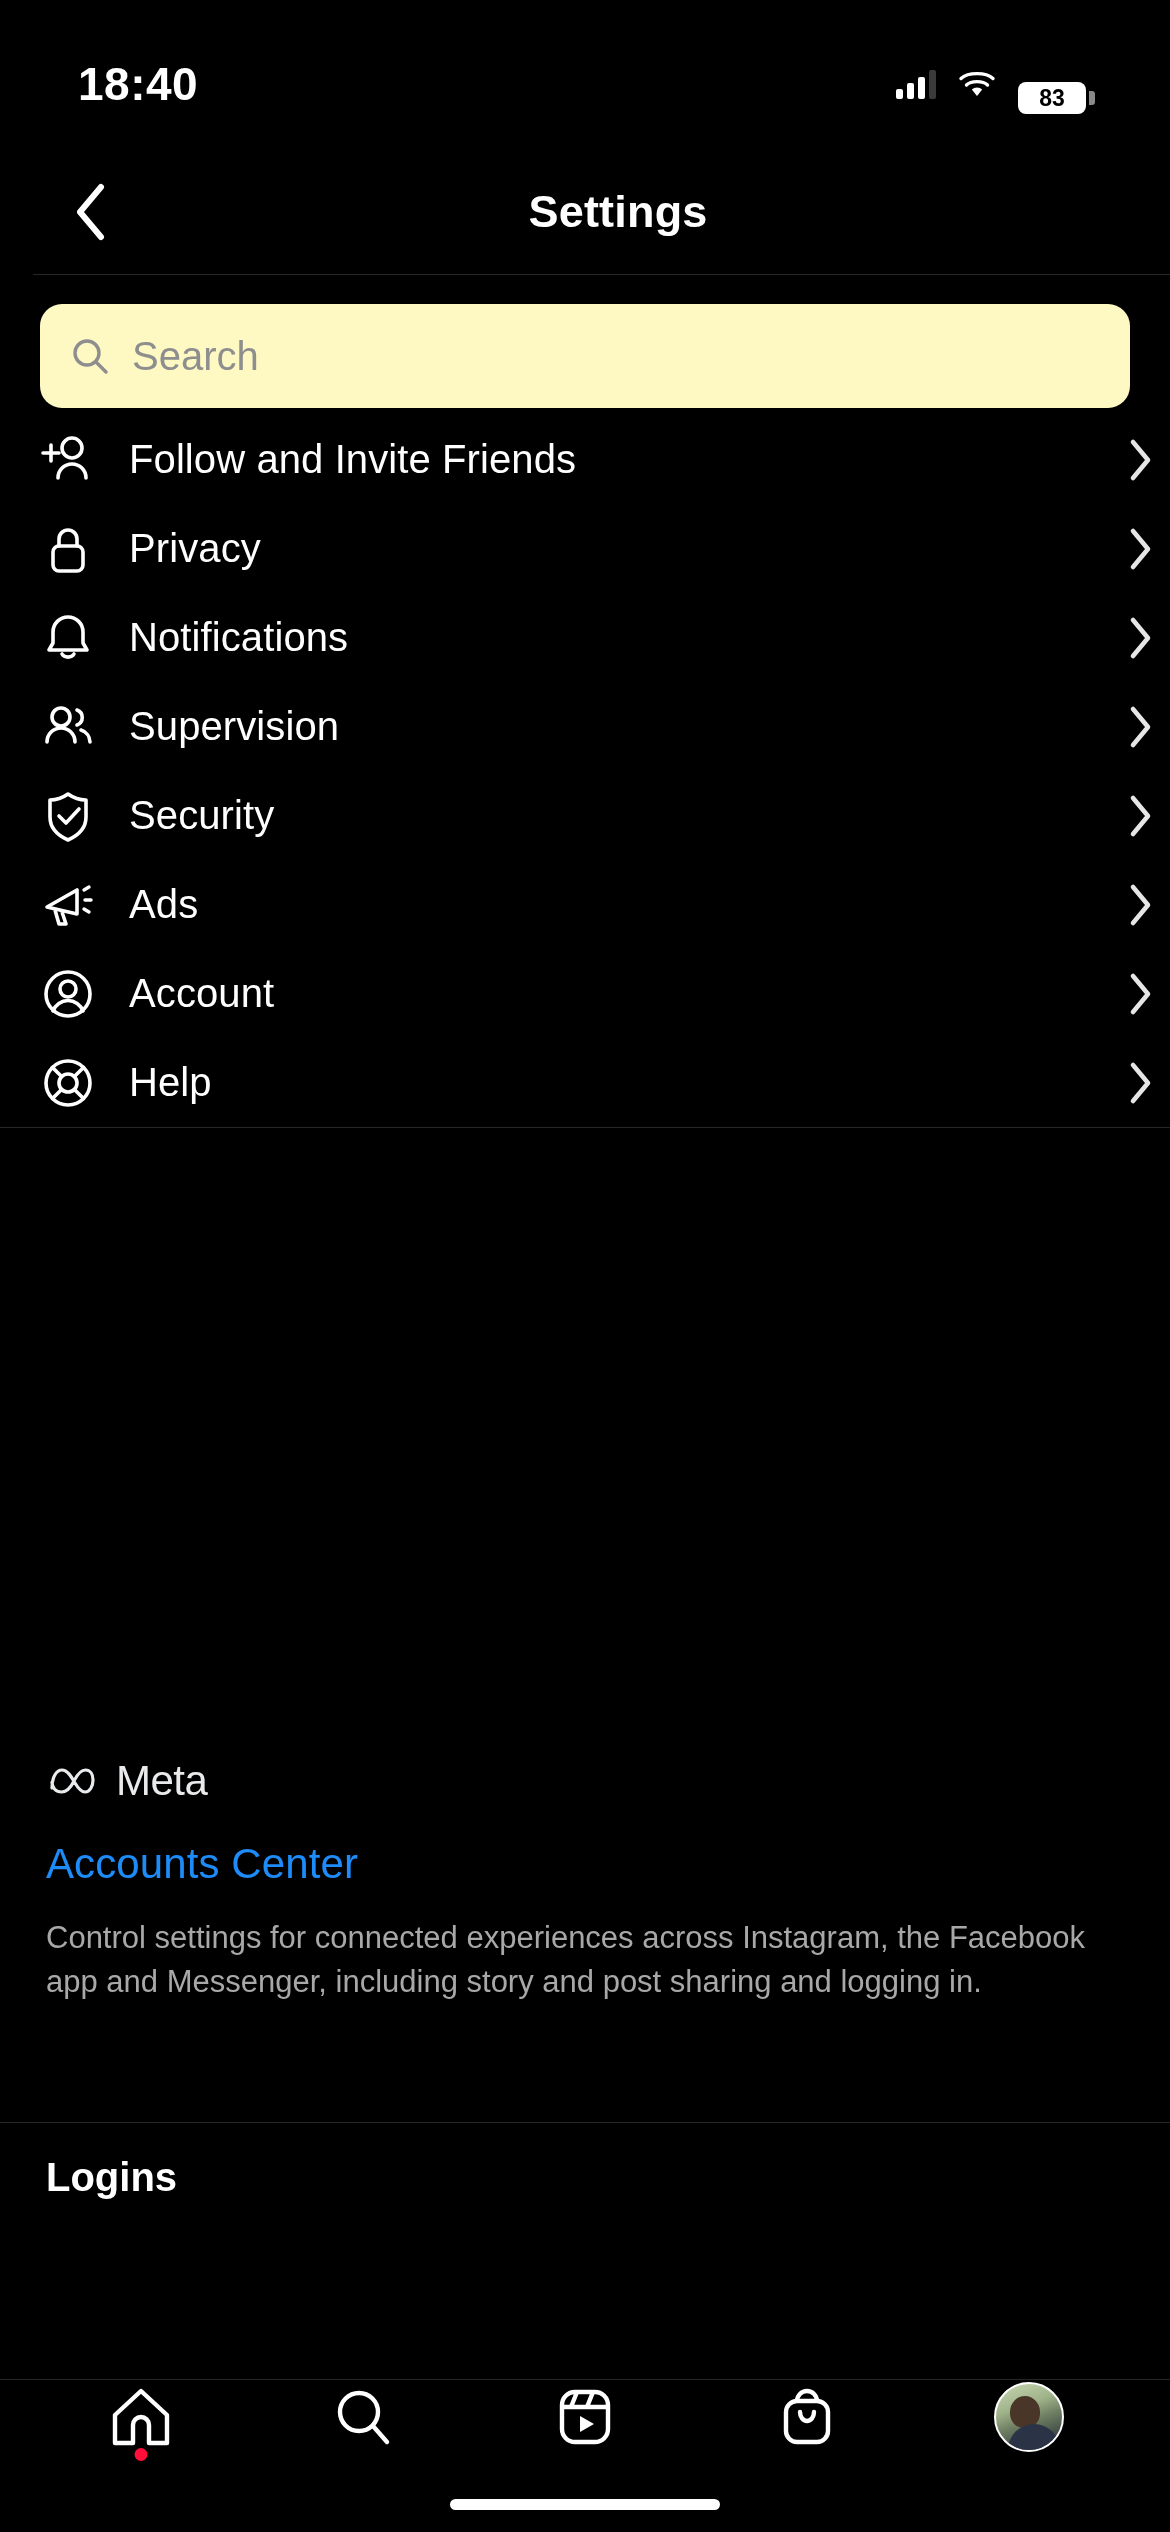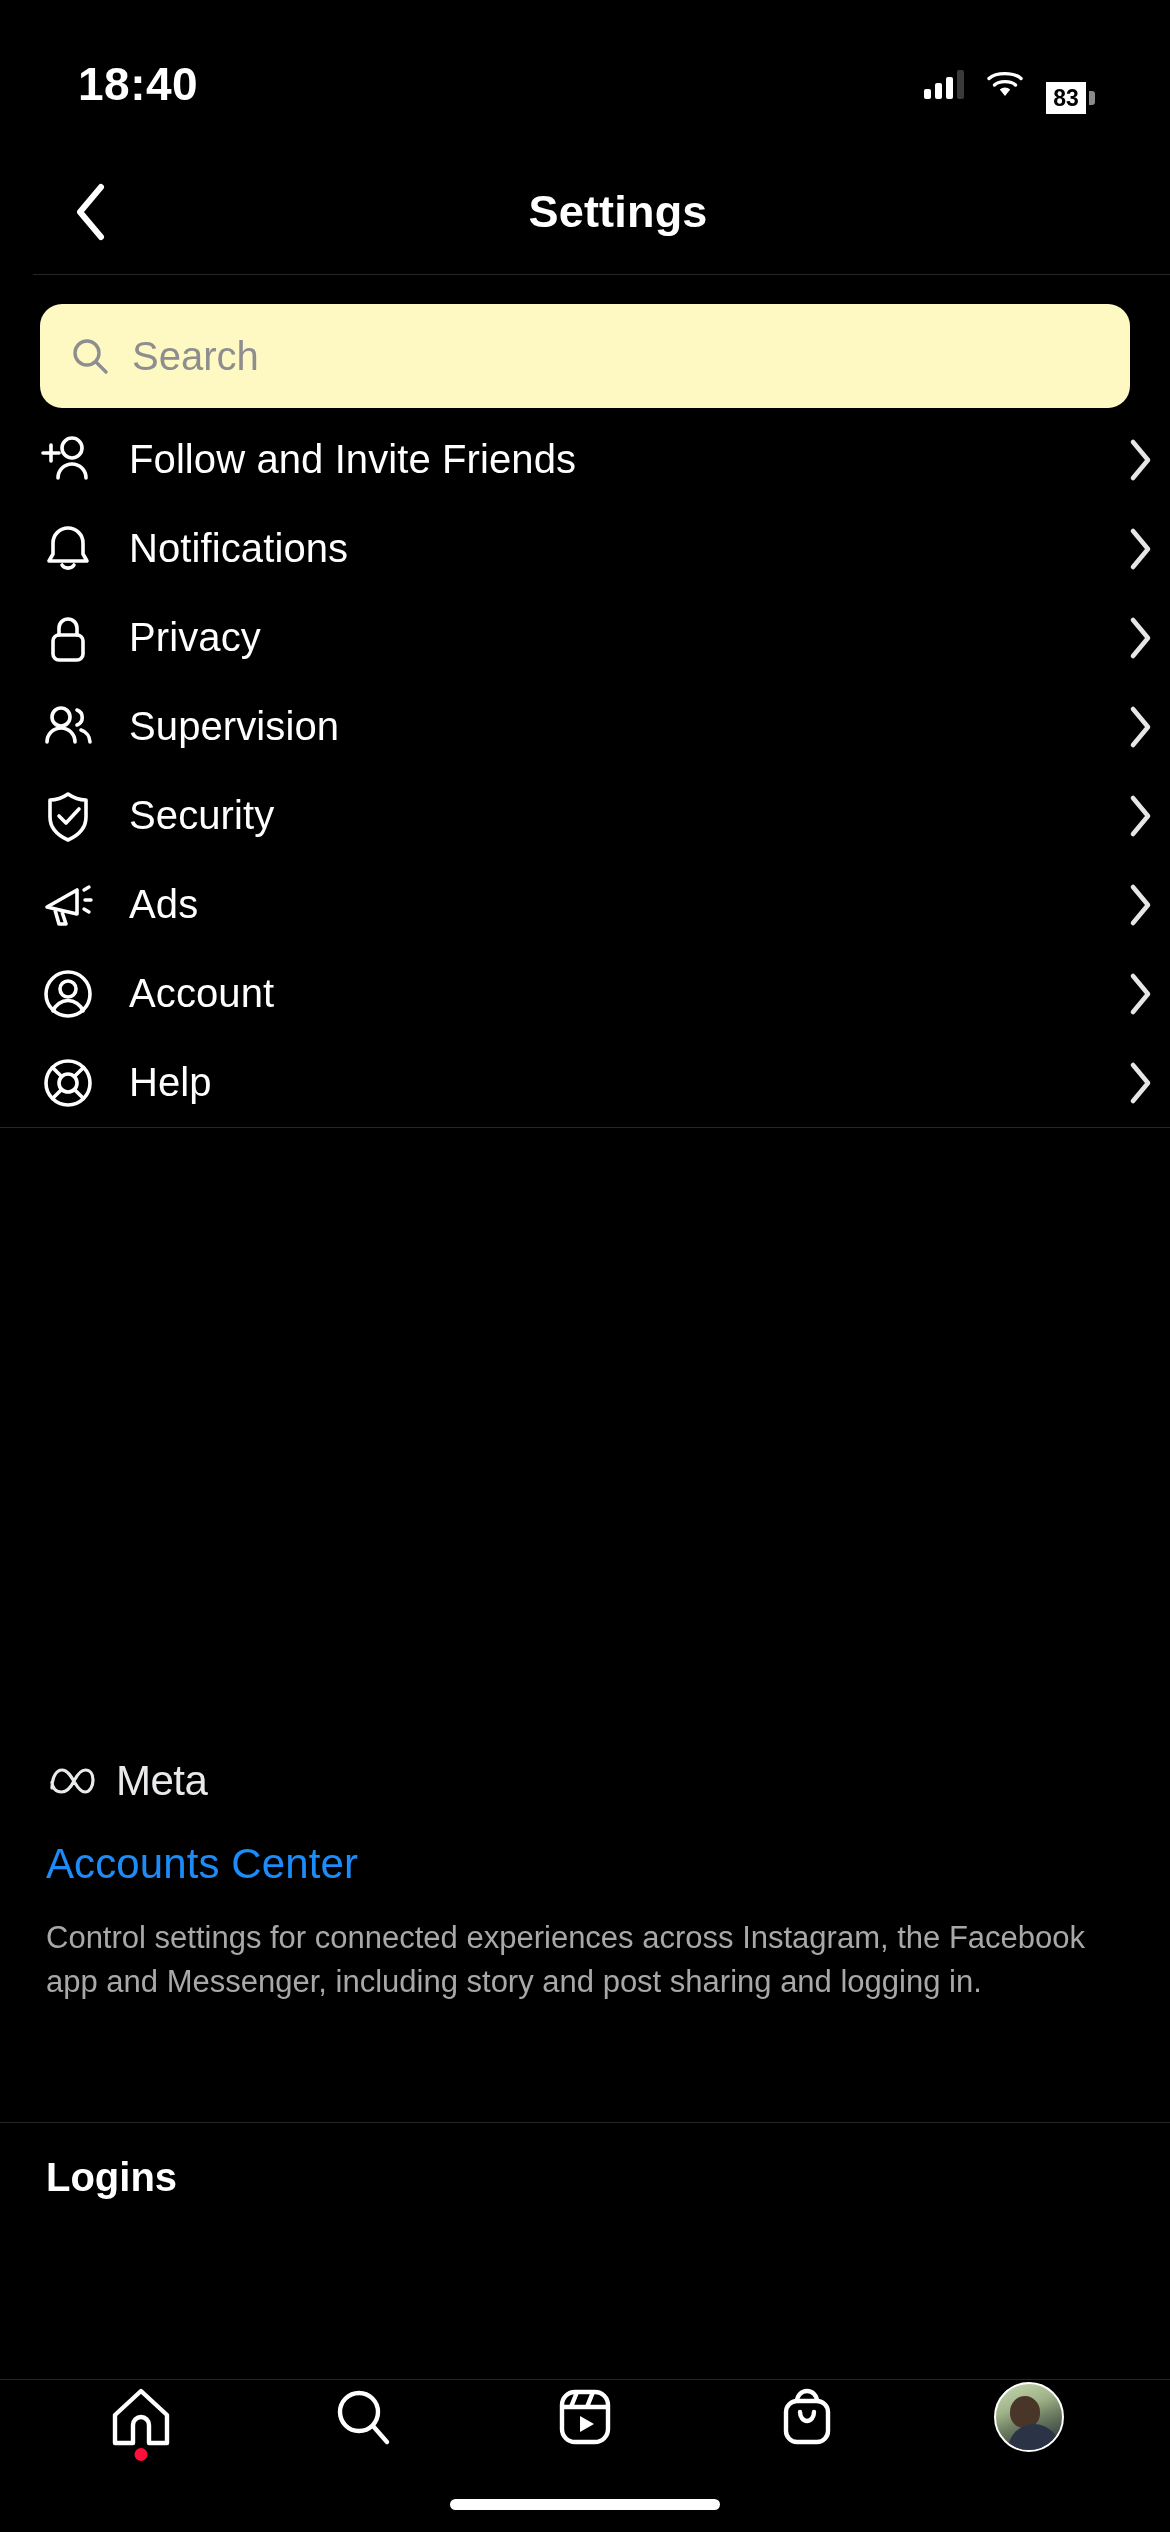--- a/index.html
+++ b/index.html
@@ -22,21 +22,21 @@
   .status-right { display:flex; align-items:center; gap:22px; padding-top:18px; }
   .sig { display:flex; align-items:flex-end; gap:4px; height:30px; }
   .sig i { display:block; width:7px; background:#fff; border-radius:2px; }
   .sig i:nth-child(1){height:10px;}
   .sig i:nth-child(2){height:16px;}
   .sig i:nth-child(3){height:22px;}
   .sig i:nth-child(4){height:29px;background:#3a3a3a;}
   .wifi { width:38px; height:30px; position:relative; }
   .batt {
     display:flex; align-items:center; justify-content:center;
-    width:40px; height:32px; background:#fff; border-radius:0;
+    width:68px; height:32px; background:#fff; border-radius:8px;
     color:#000; font-size:23px; font-weight:700; position:relative;margin-top:28px;
   }
   .batt::after{ content:""; position:absolute; right:-9px; top:9px; width:6px; height:14px;
     background:#8a8a8a; border-radius:0 3px 3px 0;}
   .batt-wrap{ display:flex; align-items:center; position:relative; margin-right:6px;}
 
   
   .navbar {
     position:absolute; top:150px; left:0; width:1170px; height:125px;
     display:flex; align-items:center; justify-content:center;
@@ -170,40 +170,40 @@
       <span class="row-chev">
         <svg width="26" height="44" viewBox="0 0 26 44">
             <path d="M5 4 L20 22 L5 40" stroke="#e6e6e6" stroke-width="4.6" fill="none" stroke-linecap="round" stroke-linejoin="round"></path>
           </svg>
       </span>
     </div>
 
     <div class="row">
       <span class="row-icon">
         <svg width="58" height="58" viewBox="0 0 58 58">
+          <rect x="14" y="26" width="30" height="25" rx="6" stroke="#fff" stroke-width="3.6" fill="none"></rect>
+          <path d="M20 26 v-7 a9 9 0 0 1 18 0 v7" stroke="#fff" stroke-width="3.6" fill="none" stroke-linecap="round"></path>
+        </svg>
+      </span>
+      <span class="row-label">Privacy</span>
+      <span class="row-chev">
+        <svg width="26" height="44" viewBox="0 0 26 44">
+            <path d="M5 4 L20 22 L5 40" stroke="#e6e6e6" stroke-width="4.6" fill="none" stroke-linecap="round" stroke-linejoin="round"></path>
+          </svg>
+      </span>
+    </div>
+
+    <div class="row">
+      <span class="row-icon">
+        <svg width="58" height="58" viewBox="0 0 58 58">
           <path d="M29 8 a15 15 0 0 1 15 15 v11 l4 7 H10 l4 -7 v-11 a15 15 0 0 1 15 -15 Z" stroke="#fff" stroke-width="3.6" fill="none" stroke-linejoin="round"></path>
           <path d="M23 45 a6.5 5 0 0 0 12 0" stroke="#fff" stroke-width="3.6" fill="none" stroke-linecap="round"></path>
         </svg>
       </span>
       <span class="row-label">Notifications</span>
-      <span class="row-chev">
-        <svg width="26" height="44" viewBox="0 0 26 44">
-            <path d="M5 4 L20 22 L5 40" stroke="#e6e6e6" stroke-width="4.6" fill="none" stroke-linecap="round" stroke-linejoin="round"></path>
-          </svg>
-      </span>
-    </div>
-
-    <div class="row">
-      <span class="row-icon">
-        <svg width="58" height="58" viewBox="0 0 58 58">
-          <rect x="14" y="26" width="30" height="25" rx="6" stroke="#fff" stroke-width="3.6" fill="none"></rect>
-          <path d="M20 26 v-7 a9 9 0 0 1 18 0 v7" stroke="#fff" stroke-width="3.6" fill="none" stroke-linecap="round"></path>
-        </svg>
-      </span>
-      <span class="row-label">Privacy</span>
       <span class="row-chev">
         <svg width="26" height="44" viewBox="0 0 26 44">
             <path d="M5 4 L20 22 L5 40" stroke="#e6e6e6" stroke-width="4.6" fill="none" stroke-linecap="round" stroke-linejoin="round"></path>
           </svg>
       </span>
     </div>
 
     <div class="row">
       <span class="row-icon">
         <svg width="58" height="58" viewBox="0 0 58 58">

